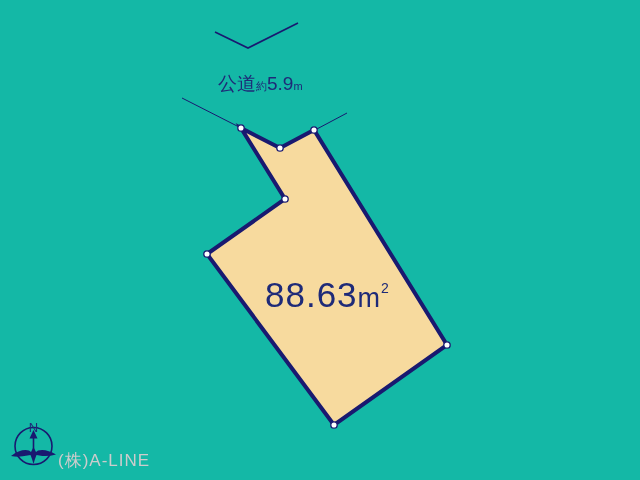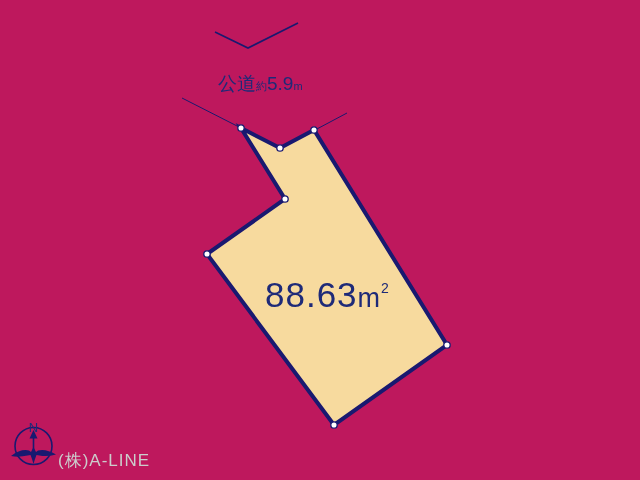--- a/index.html
+++ b/index.html
@@ -8,21 +8,21 @@
     background: #ffffff;
     width: 640px;
     height: 480px;
     overflow: hidden;
     font-family: "Liberation Sans", sans-serif;
   }
   .stage {
     position: relative;
     width: 640px;
     height: 480px;
-    background: #be185d;
+    background: #14b8a6;
   }
   svg { display: block; }
   .navy-text {
     fill: #1e2a78;
     font-family: "Liberation Sans", sans-serif;
   }
   .watermark-text {
     fill: #cccccc;
     font-family: "Liberation Sans", sans-serif;
   }

